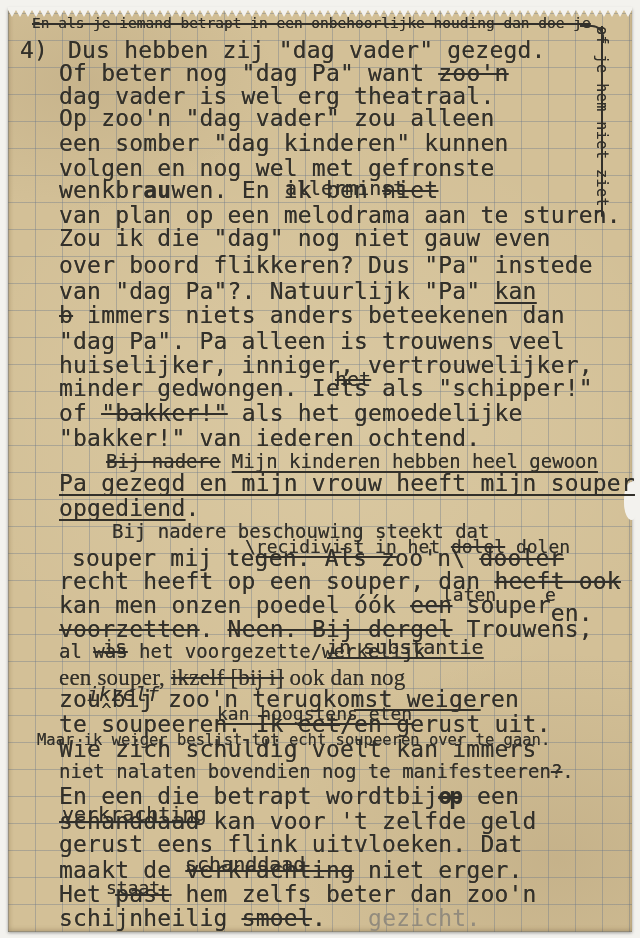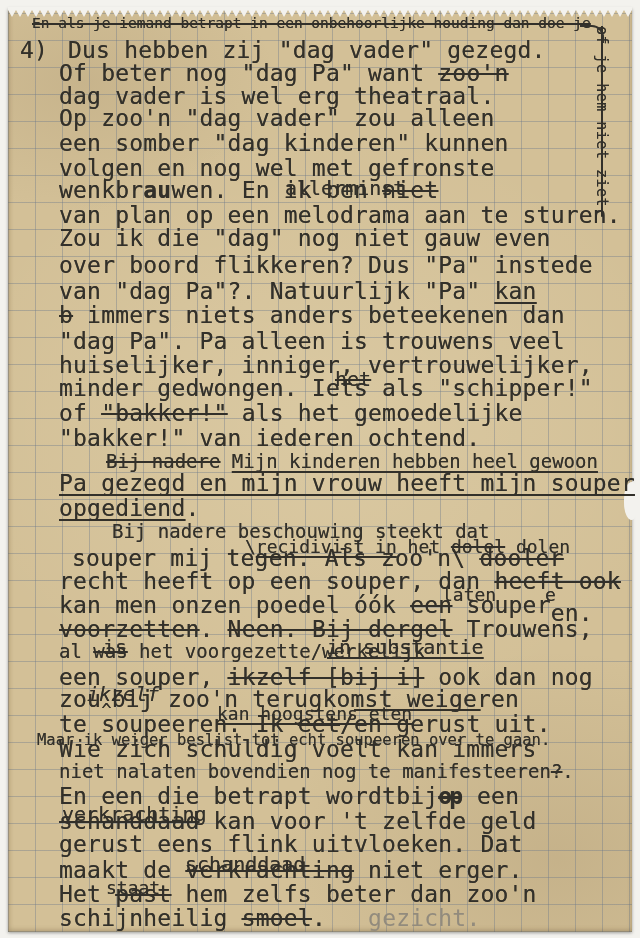--- a/index.html
+++ b/index.html
@@ -95,21 +95,21 @@
     <div class="tline cls-SM" style="left: 245px; top: 538px;"><span class="seg-p">\</span><span class="seg-u">recidivist in</span><span class="seg-p"> het </span><span class="seg-s">dolel</span><span class="seg-p"> dolen</span></div>
     <div class="tline cls-L" style="left: 59px; top: 547px; margin-left: 13px;"><span class="seg-p">souper mij tegen. Als zoo'n\ </span><span class="seg-s">dooler</span></div>
     <div class="tline cls-L" style="left: 59px; top: 570px;"><span class="seg-p">recht heeft op een souper, dan </span><span class="seg-s">heeft ook</span></div>
     <div class="tline cls-SM" style="left: 413px; top: 586px; padding-left: 29px;"><span class="seg-p">laten</span></div>
     <div class="tline cls-SM" style="left: 545px; top: 586px;"><span class="seg-p">e</span></div>
     <div class="tline cls-L" style="left: 59px; top: 594px;"><span class="seg-p">kan men onzen poedel óók </span><span class="seg-s">een</span><span class="seg-p"> souper</span><span class="seg-sub">en.</span></div>
     <div class="tline cls-L" style="left: 59px; top: 618px;"><span class="seg-s">voorzetten</span><span class="seg-p">. </span><span class="seg-s">Neen. Bij dergel</span><span class="seg-p"> Trouwens,</span></div>
     <div class="tline cls-S" style="left: 103px; top: 637px;"><span class="seg-p">is</span></div>
     <div class="tline cls-S" style="left: 327px; top: 637px;"><span class="seg-u">in substantie</span></div>
     <div class="tline cls-M" style="left: 59px; top: 642px;"><span class="seg-p">al </span><span class="seg-s">was</span><span class="seg-p"> het voorgezette/werkelijk</span></div>
-    <div class="tline cls-L" style="left: 59px; top: 666px;"><span class="seg-p">een souper, </span><span class="seg-s">ikzelf [bij i]</span><span class="seg-p"> ook dan nog</span></div>
+    <div class="tline cls-L" style="left: 59px; top: 666px; font-family: Liberation Serif, serif;"><span class="seg-p">een souper, </span><span class="seg-s">ikzelf [bij i]</span><span class="seg-p"> ook dan nog</span></div>
     <div class="tline cls-S" style="left: 87px; top: 684px; font-style: italic;"><span class="seg-p">ikzelf</span></div>
     <div class="tline cls-L" style="left: 59px; top: 688px;"><span class="seg-p">zou</span><span class="seg-cr">^</span><span class="seg-p">bij zoo'n terugkomst weigeren</span></div>
     <div class="tline cls-SM" style="left: 217px; top: 705px;"><span class="seg-u">kan hoogstens eten</span></div>
     <div class="tline cls-L" style="left: 59px; top: 713px;"><span class="seg-p">te soupeeren. Ik </span><span class="seg-s">eet</span><span class="seg-p">/</span><span class="seg-ov">en gerust</span><span class="seg-p"> uit.</span></div>
     <div class="tline cls-S2" style="left: 37px; top: 733px;"><span class="seg-p">Maar ik weiger beslist tot echt soupeeren over te gaan.</span></div>
     <div class="tline cls-L" style="left: 59px; top: 738px;"><span class="seg-p">Wie zich schuldig voelt kan immers</span></div>
     <div class="tline cls-M" style="left: 59px; top: 762px;"><span class="seg-p">niet nalaten bovendien nog te manifesteeren</span><span class="seg-s">?</span><span class="seg-p">.</span></div>
     <div class="tline cls-L" style="left: 59px; top: 785px;"><span class="seg-p">En een die betrapt wordtbij</span><span class="seg-bs">op</span><span class="seg-p"> een</span></div>
     <div class="tline cls-S" style="left: 62px; top: 804px;"><span class="seg-p">verkrachting</span></div>
     <div class="tline cls-L" style="left: 59px; top: 810px;"><span class="seg-s">schanddaad</span><span class="seg-p"> kan voor 't zelfde geld</span></div>

